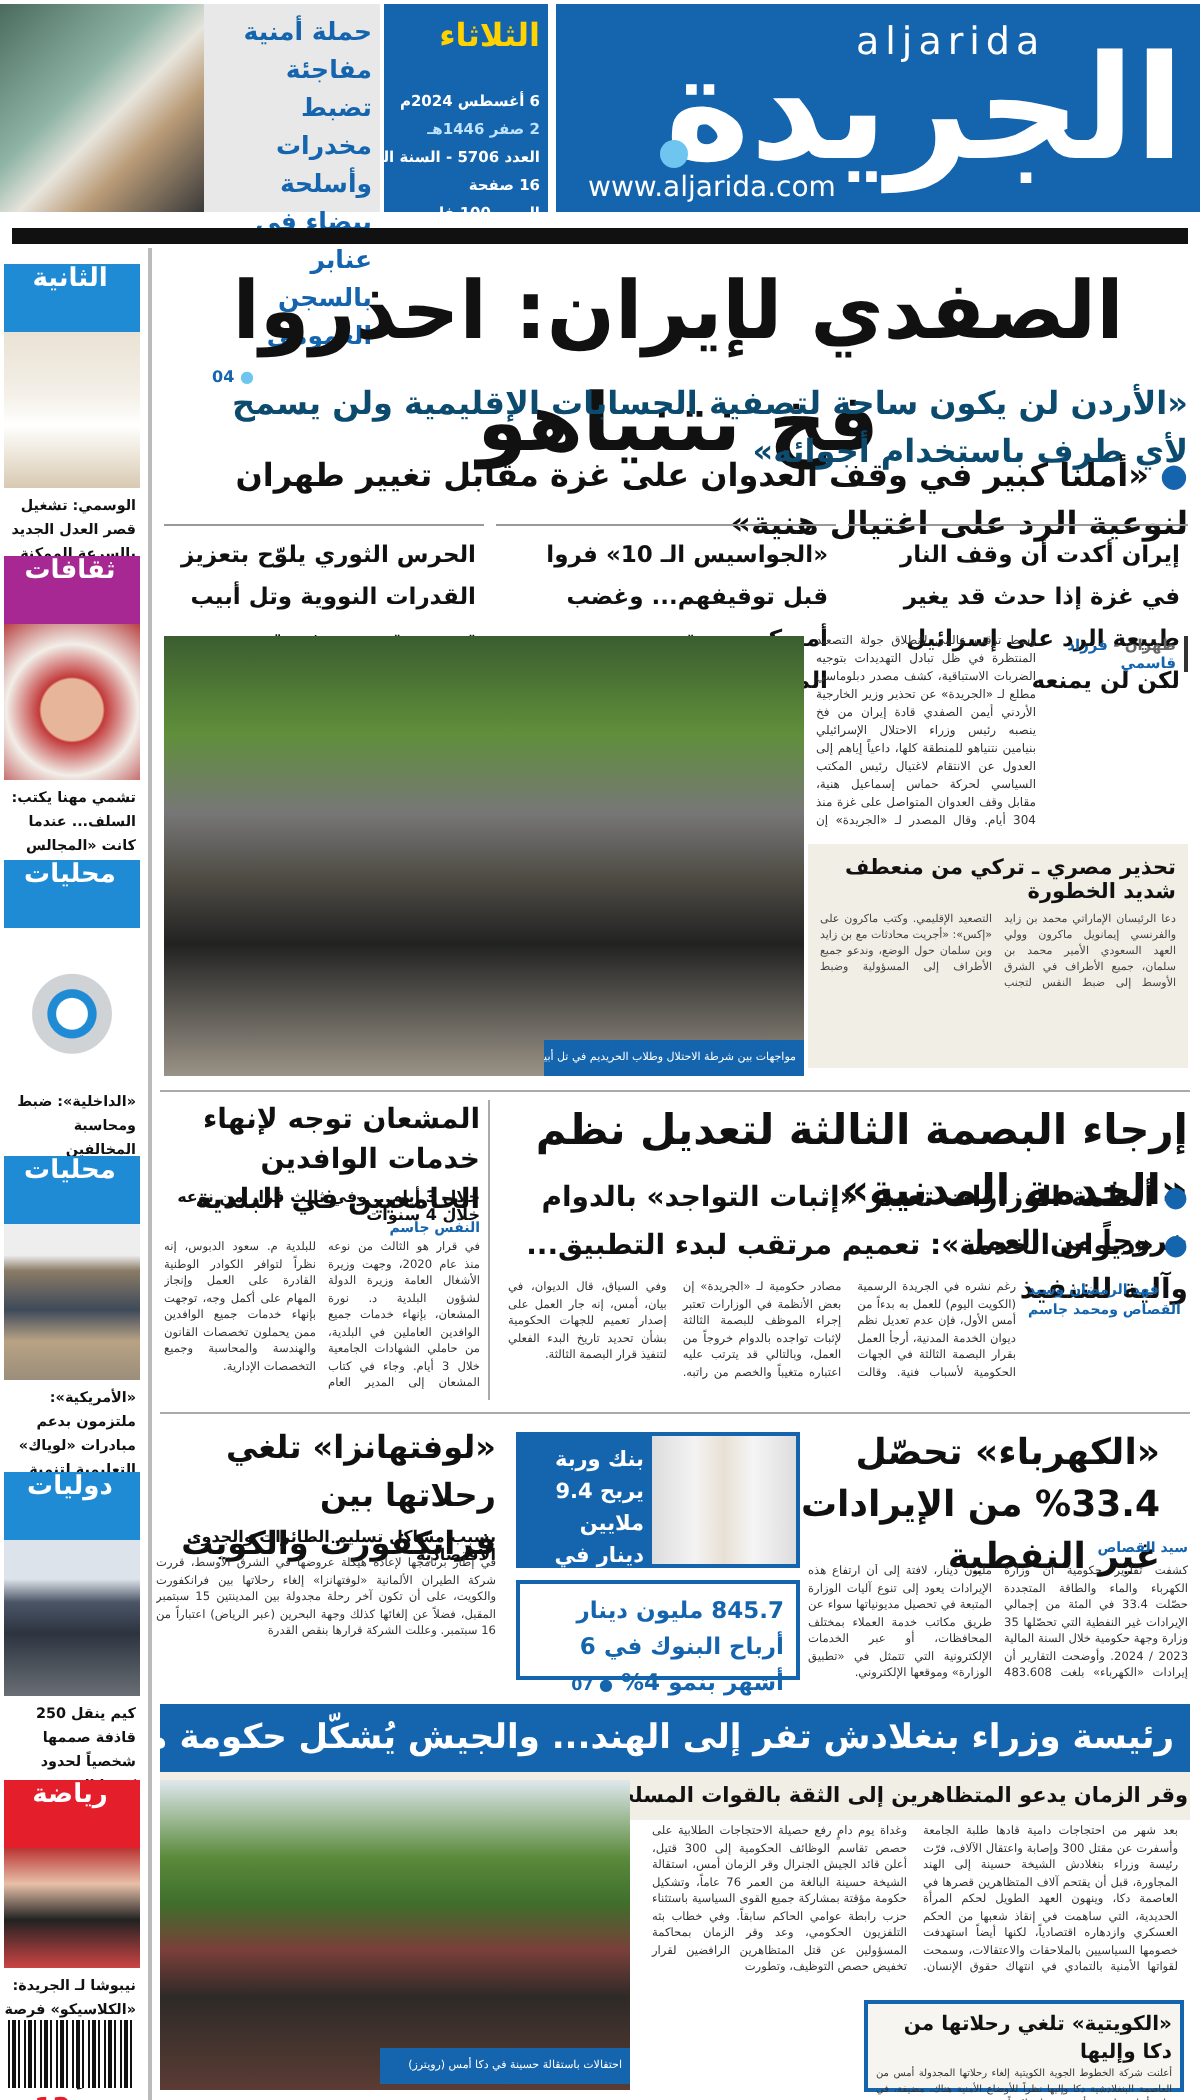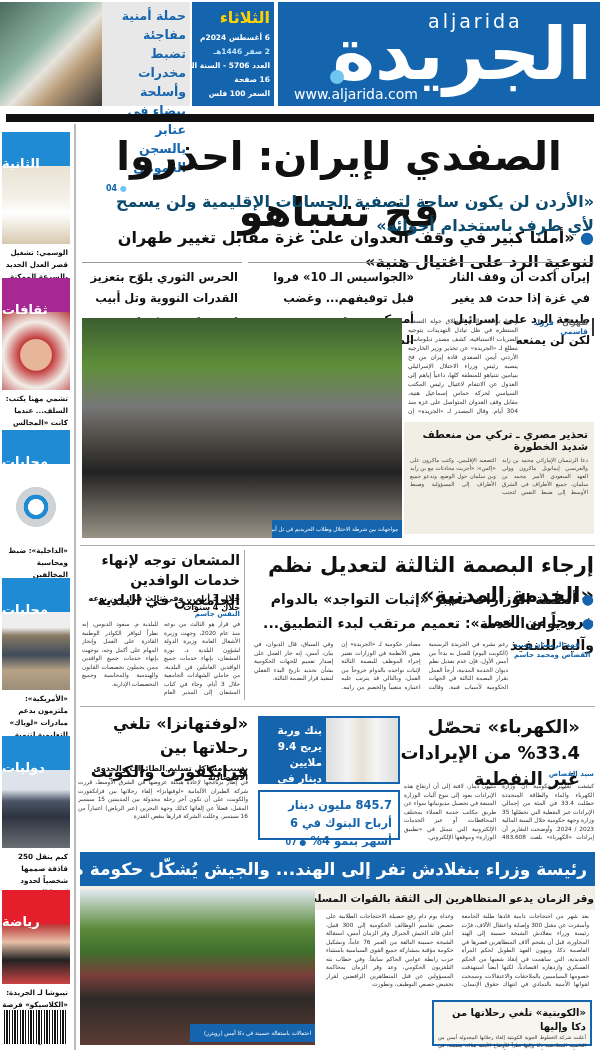--- a/index.html
+++ b/index.html
@@ -4,31 +4,31 @@
 <style>
 *{box-sizing:border-box;margin:0;padding:0}
 body{width:600px;height:1050px;background:#fff;font-family:"DejaVu Sans",sans-serif;position:relative;overflow:hidden;direction:rtl;color:#111}
 .abs{position:absolute}
 #logo-box{right:0;top:2px;width:322px;height:104px;background:#1565ae}
 #logo-ar{right:8px;top:8px;font:bold 72px "DejaVu Sans",sans-serif;color:#fff;line-height:88px;letter-spacing:-2px}
 #logo-dot{left:52px;top:68px;width:14px;height:14px;border-radius:50%;background:#6ec6f0}
 #logo-en{left:150px;top:8px;font:19px "DejaVu Sans",sans-serif;color:#fff;letter-spacing:3px;direction:ltr}
 #logo-url{left:16px;top:84px;font:14px "DejaVu Sans",sans-serif;color:#fff;direction:ltr}
 #date-box{right:326px;top:2px;width:82px;height:104px;background:#1565ae;padding:6px 4px;color:#fff;text-align:right}
-#date-box .day{color:#ffd200;font:bold 16px "DejaVu Sans",sans-serif;margin-bottom:4px}
+#date-box .day{color:#ffd200;font:bold 16px "DejaVu Sans",sans-serif;margin-bottom:17px}
 #date-box .l{font:bold 7.5px "DejaVu Sans",sans-serif;line-height:14px;white-space:nowrap}
 #teaser{right:410px;top:2px;width:190px;height:104px;display:flex}
 #teaser-text{width:88px;background:#e8e8e8;padding:4px 4px;font:bold 12.5px "DejaVu Sans",sans-serif;color:#1565ae;line-height:19px;text-align:right}
 #teaser-img{width:102px;height:104px;background:linear-gradient(135deg,#4a6b5d,#8fb5a7 40%,#e7e4dc 55%,#b99b77 70%,#3a3a3a)}
 .pg{font:bold 8px "DejaVu Sans",sans-serif;color:#1565ae;direction:ltr;display:inline-block}
 .pg .arrow{color:#6ec6f0}
 #black-rule{left:6px;top:114px;width:588px;height:8px;background:#111}
 #side-rule{left:74px;top:124px;width:2px;height:926px;background:#bbb}
 .sb{position:absolute;left:2px;width:68px}
-.sb .hdr{height:34px;color:#fff;font:bold 13px "DejaVu Sans",sans-serif;text-align:left;padding:24px 2px 0 0}
+.sb .hdr{height:34px;color:#fff;font:bold 13px "DejaVu Sans",sans-serif;text-align:center;padding:0 2px 0 0}
 .sb .img{height:78px;margin-top:0}
 .sb .cap{font:bold 7.2px "DejaVu Sans",sans-serif;line-height:12px;text-align:right;padding:3px 2px 0 0;color:#111}
 .sb .num{font:bold 13px "DejaVu Sans",sans-serif;direction:ltr;text-align:left;padding-left:2px}
 .blue-h{background:#1f8bd4}
 .purple-h{background:#a72893}
 .red-h{background:#e41e2b}
 #headline{right:6px;top:128px;width:510px;font:bold 40px "DejaVu Sans",sans-serif;text-align:center;color:#111;line-height:56px;letter-spacing:-1px}
 #sub1{right:6px;top:190px;width:510px;font:bold 16px "DejaVu Sans",sans-serif;color:#0c4a6e;text-align:right;line-height:24px}
 #sub2{right:6px;top:226px;width:510px;font:bold 16px "DejaVu Sans",sans-serif;color:#111;line-height:24px}
 .bullet{color:#1565ae}

